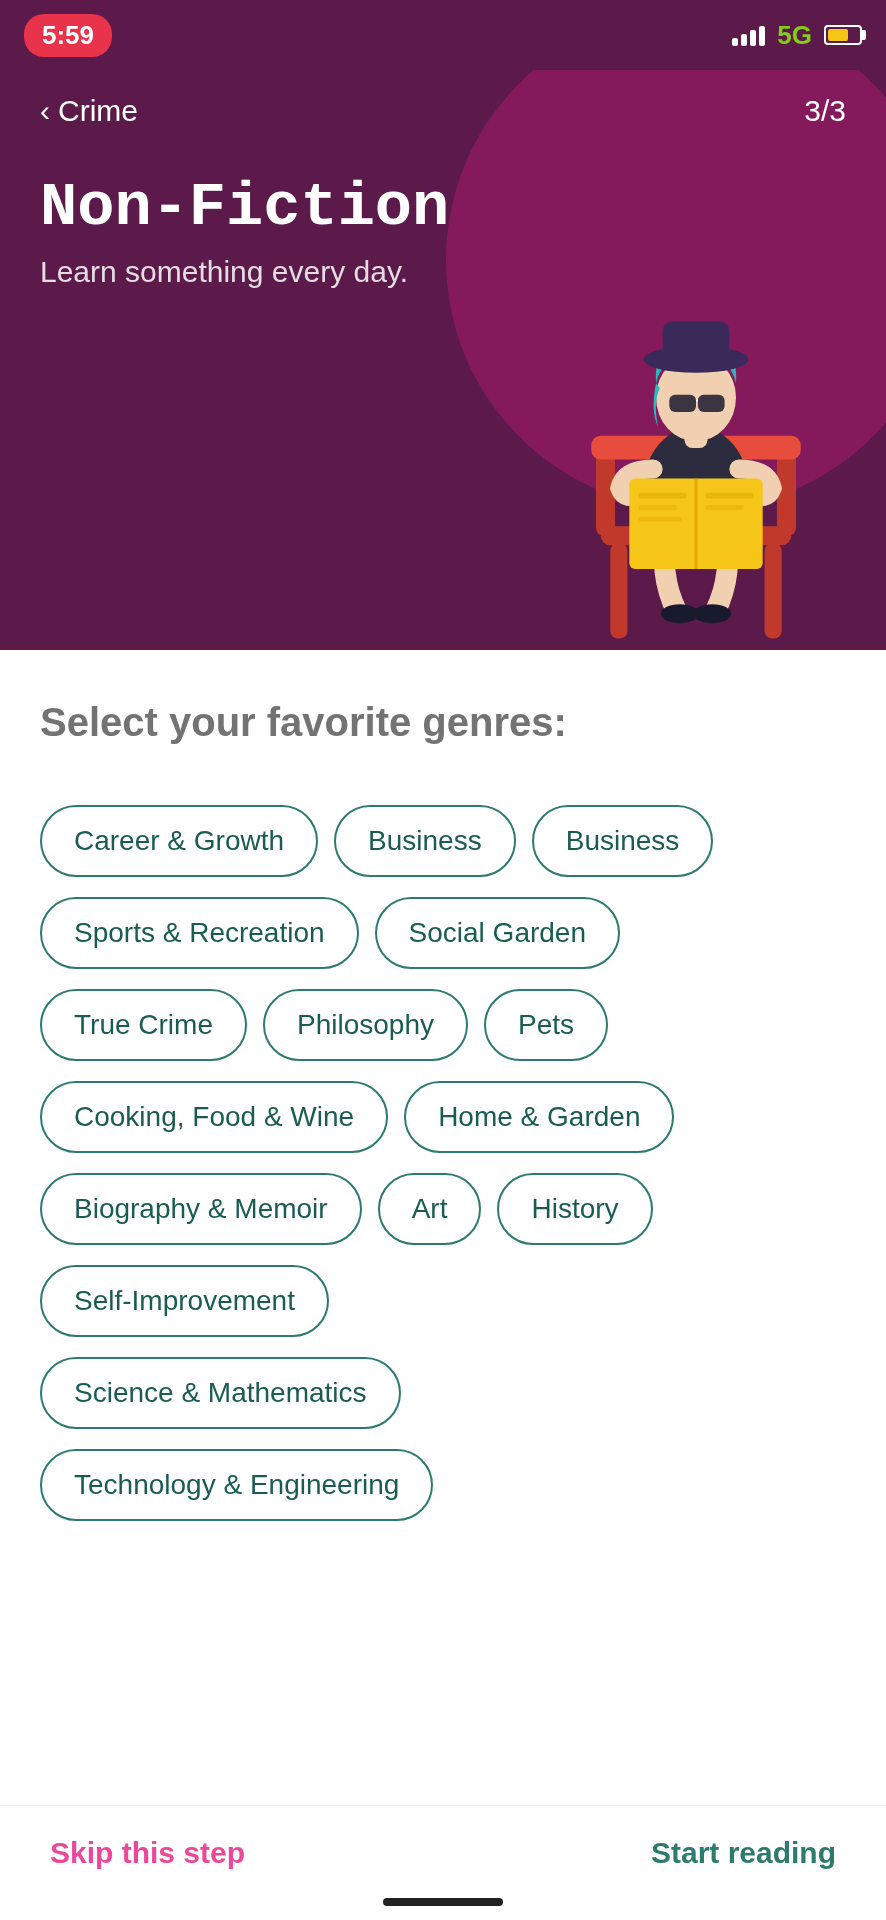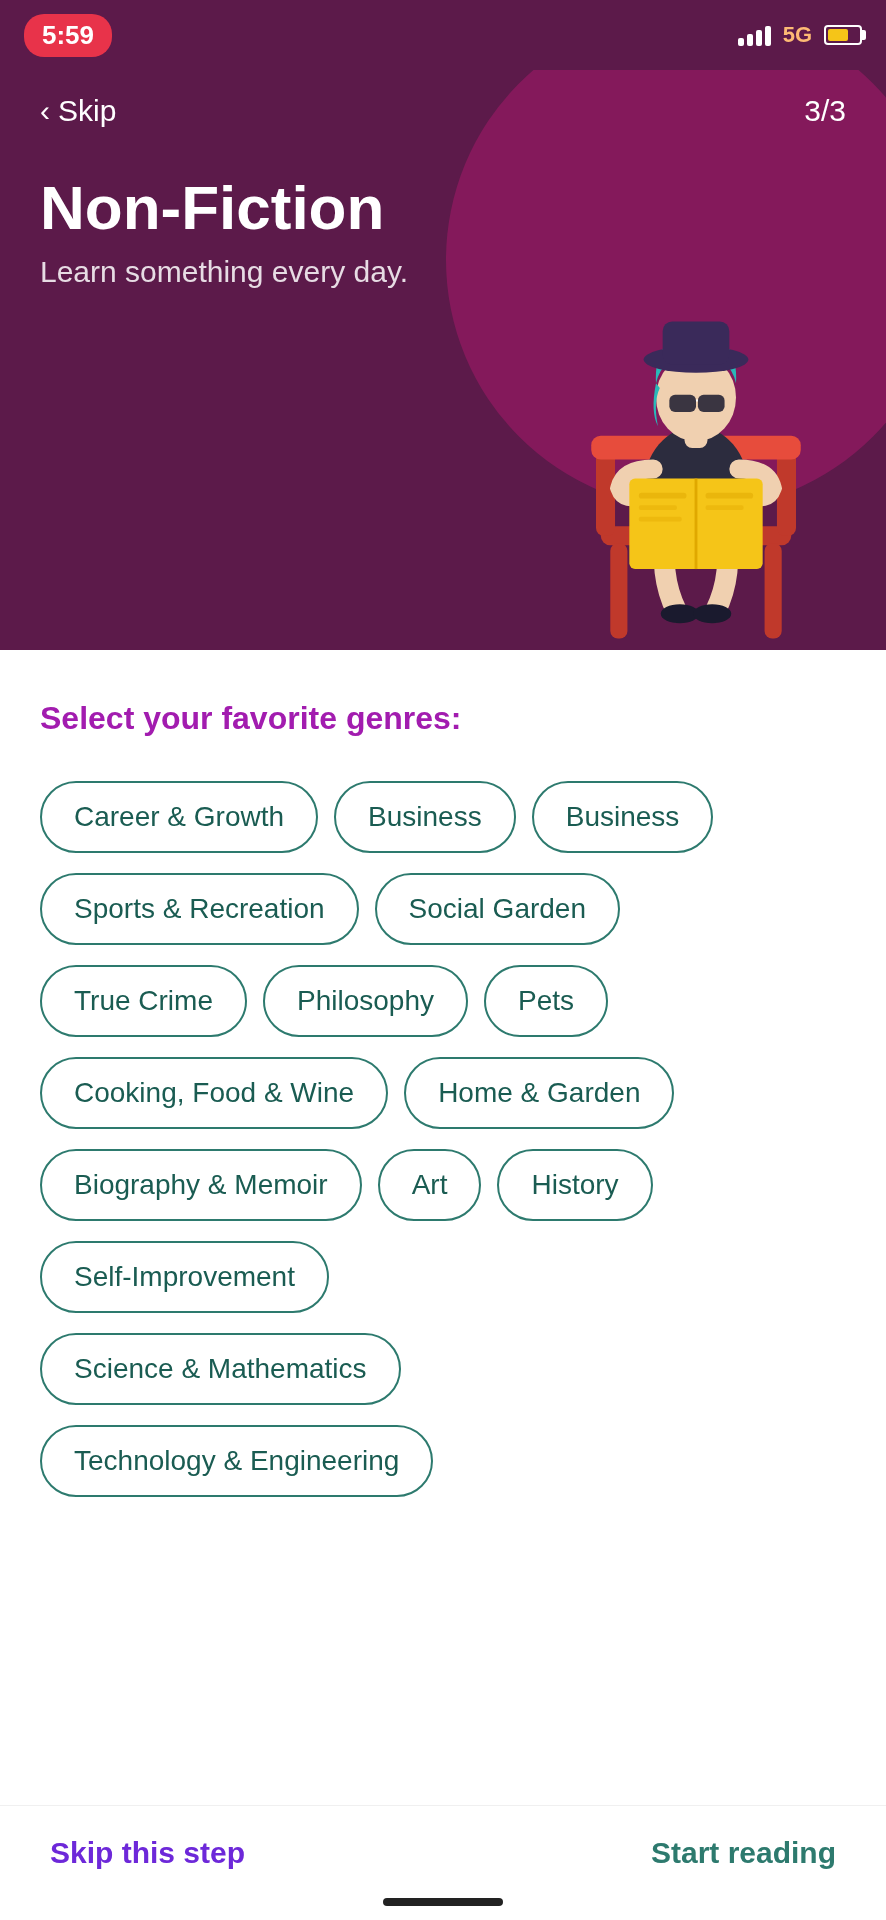--- a/index.html
+++ b/index.html
@@ -49,22 +49,22 @@
       height: 22px;
     }
 
     .signal-bar {
       width: 6px;
       background: #fff;
       border-radius: 2px;
     }
 
     .signal-5g {
-      color: #fdba74;
-      font-size: 22px;
+      color: #84cc16;
+      font-size: 26px;
       font-weight: 700;
     }
 
     .battery {
       width: 38px;
       height: 20px;
       border: 2px solid #fff;
       border-radius: 4px;
       position: relative;
       display: flex;
@@ -146,20 +146,21 @@
       padding: 20px 40px 0;
       position: relative;
       z-index: 5;
     }
 
     .header-title {
       color: #fff;
       font-size: 62px;
       font-weight: 700;
       margin-bottom: 12px;
+      font-family: Liberation Mono, monospace;
     }
 
     .header-subtitle {
       color: rgba(255,255,255,0.85);
       font-size: 30px;
       font-weight: 400;
     }
 
     
     .illustration {
@@ -171,24 +172,24 @@
       z-index: 5;
     }
 
     
     .content-area {
       background: #fff;
       padding: 50px 40px 120px;
     }
 
     .section-title {
-      font-size: 32px;
+      font-size: 40px;
       font-weight: 700;
-      color: #a21caf;
-      margin-bottom: 44px;
+      color: #737373;
+      margin-bottom: 60px;
     }
 
     .genres-container {
       display: flex;
       flex-direction: column;
       gap: 20px;
     }
 
     .genre-row {
       display: flex;
@@ -223,21 +224,21 @@
       background: #fff;
       padding: 30px 50px 50px;
       display: flex;
       justify-content: space-between;
       align-items: center;
       border-top: 1px solid #f0f0f0;
       z-index: 20;
     }
 
     .bottom-skip {
-      color: #6d28d9;
+      color: #ec4899;
       font-size: 30px;
       font-weight: 600;
       cursor: pointer;
     }
 
     .bottom-start {
       color: #2d7a6e;
       font-size: 30px;
       font-weight: 600;
       cursor: pointer;
@@ -273,21 +274,21 @@
     </div>
   </div>
 </div>
 
 <div class="header-area">
   <div class="circle-decoration"></div>
 
   <div class="nav-bar">
     <div class="back-btn">
       <span class="back-chevron">‹</span>
-      <span>Skip</span>
+      <span>Crime</span>
     </div>
     <div class="page-indicator">3/3</div>
   </div>
 
   <div class="header-content">
     <div class="header-title">Non-Fiction</div>
     <div class="header-subtitle">Learn something every day.</div>
   </div>
 
   <svg class="illustration" viewBox="0 0 320 420" fill="none" xmlns="http://www.w3.org/2000/svg">

